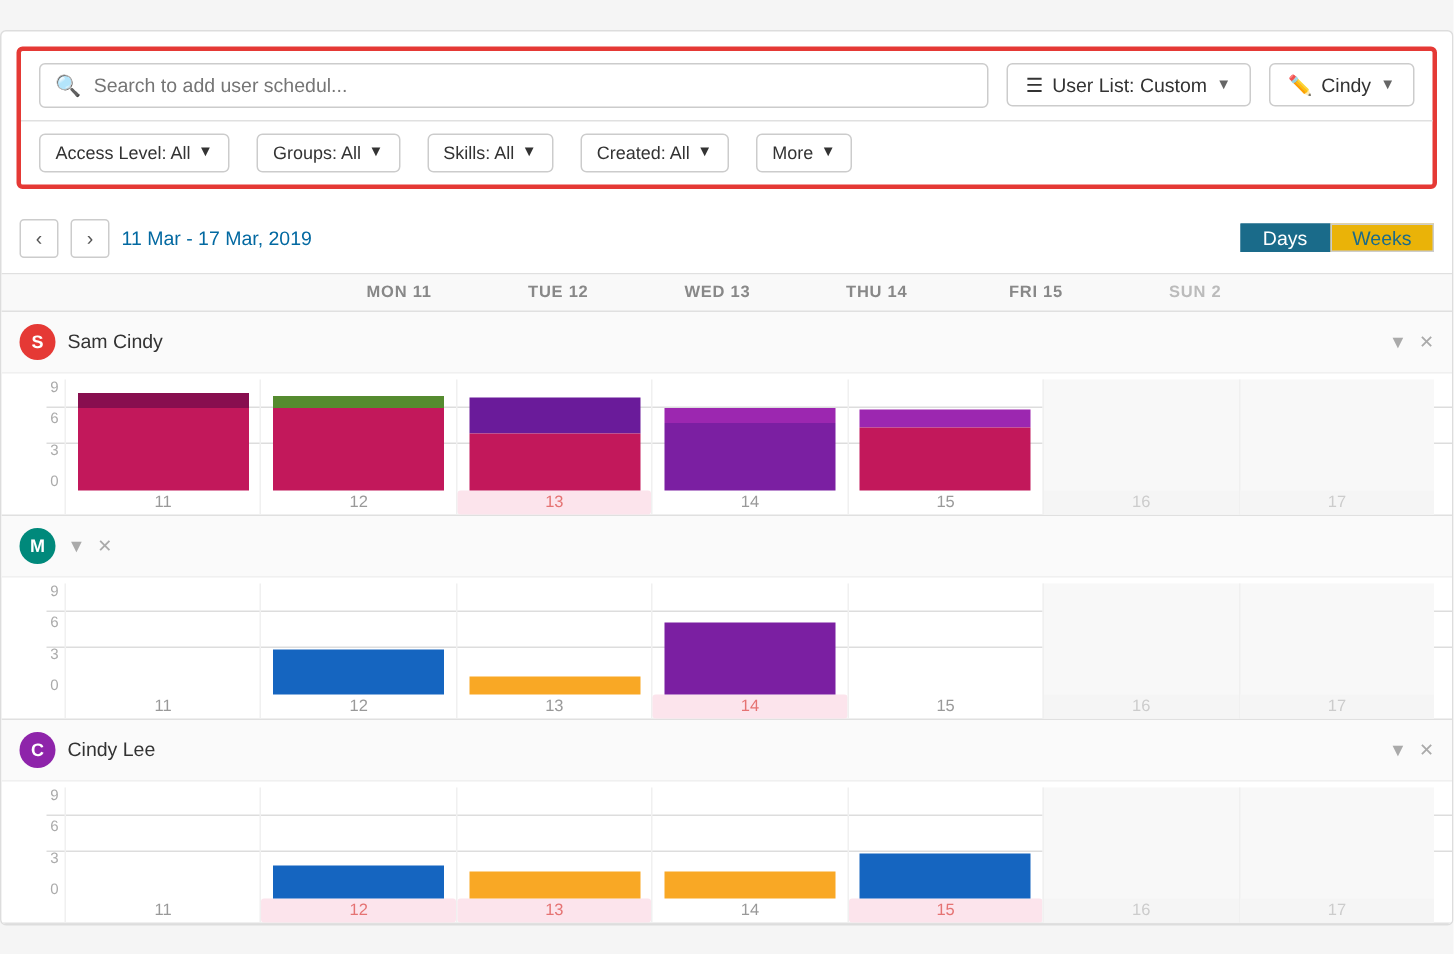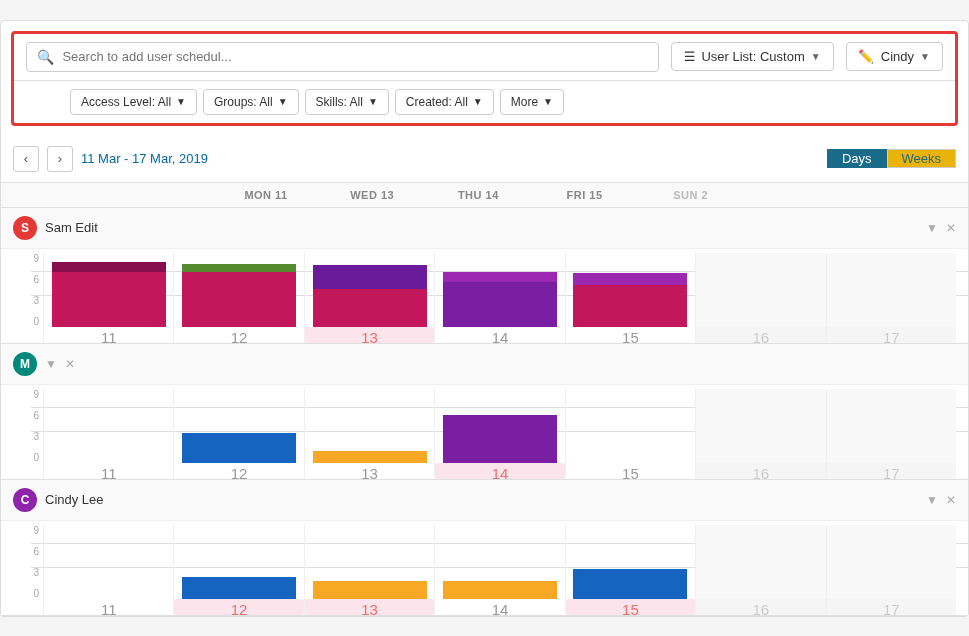--- a/index.html
+++ b/index.html
@@ -64,23 +64,22 @@
       white-space: nowrap;
     }
     .dropdown-arrow {
       font-size: 10px;
       color: #666;
     }
     .toolbar-filters {
       display: flex;
       align-items: center;
       padding: 8px 12px;
-      gap: 6px;
+      gap: 18px;
       flex-wrap: wrap;
-      margin-left: 44px;
     }
     .filter-btn {
       display: flex;
       align-items: center;
       gap: 5px;
       border: 1px solid #ccc;
       border-radius: 4px;
       padding: 5px 10px;
       font-size: 12px;
       color: #333;
@@ -220,21 +219,21 @@
     }
     .chart-col-inner {
       position: relative;
       height: 72px; 
       display: flex;
       flex-direction: column;
       justify-content: flex-end;
     }
     .x-label {
       text-align: center;
-      font-size: 15px;
+      font-size: 11px;
       color: #999;
       padding: 2px 0;
       height: 16px;
     }
     .x-label.highlighted {
       background: #fce4ec;
       border-radius: 2px;
       color: #e57373;
     }
     .x-label.weekend-bg {
@@ -308,31 +307,32 @@
     <span class="date-range">11 Mar - 17 Mar, 2019</span>
     <div class="view-toggle">
       <button class="view-btn active">Days</button>
       <button class="view-btn inactive">Weeks</button>
     </div>
   </div>
 
   <div class="days-header">
     <div></div>
     <div class="day-label">MON 11</div>
+    <div class="day-label">TUE 12</div>
     <div class="day-label">WED 13</div>
     <div class="day-label">THU 14</div>
     <div class="day-label">FRI 15</div>
     <div class="day-label weekend">SUN 2</div>
   </div>
 
   <div id="users-container">
       <div class="user-section">
         <div class="user-header">
     <div class="user-avatar" style="background:#e53935">S</div>
-    <div class="user-name">Sam Edit</div>
+    <div class="user-name">Sam Cindy</div>
     <div class="user-actions">
       <span style="cursor:pointer;">▼</span>
       <span style="cursor:pointer;">✕</span>
     </div>
   </div>
         <div class="chart-area">
           <div class="h-line h-line-6"></div>
           <div class="h-line h-line-3"></div>
           <div class="chart-grid">
             <div class="y-axis">

